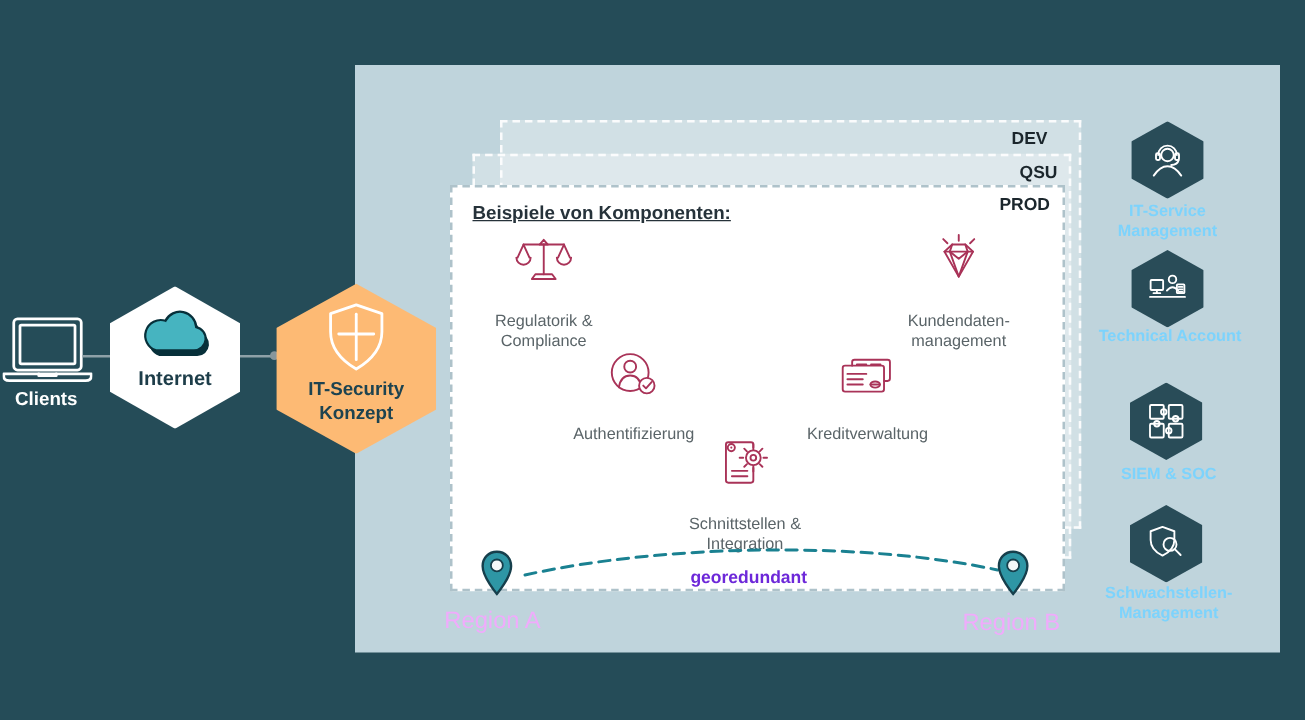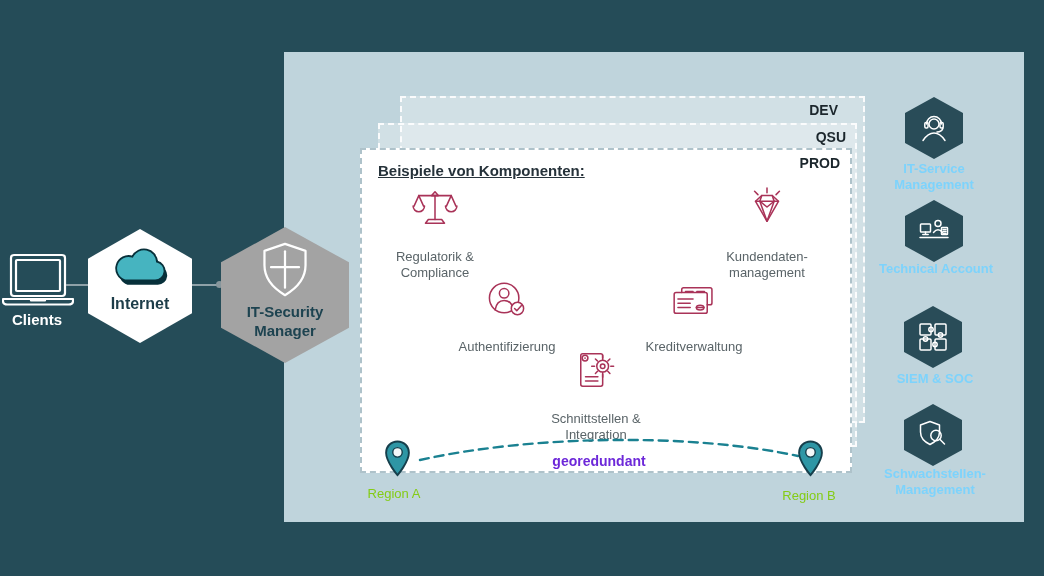--- a/index.html
+++ b/index.html
@@ -15,21 +15,21 @@
   .panel{
     left:284px;top:52px;width:740px;height:470px;
     background:#bfd4dc;
   }
   
   .hex{
     clip-path:polygon(50% 0%,100% 26%,100% 74%,50% 100%,0% 74%,0% 26%);
     display:flex;flex-direction:column;align-items:center;
   }
   .hex-internet{left:88px;top:229px;width:104px;height:114px;background:#ffffff;}
-  .hex-security{left:221px;top:227px;width:128px;height:136px;background:#a3a3a3;}
+  .hex-security{left:221px;top:227px;width:128px;height:136px;background:#fdba74;}
   .hex-small{width:58px;height:62px;background:#294c58;justify-content:center;}
   .internet-label{margin-top:4px;font-size:16px;font-weight:bold;color:#1d3d49;}
   .security-label{margin-top:4px;font-size:15px;font-weight:bold;color:#1d4350;text-align:center;line-height:19px;}
   .clients-label{font-size:15px;font-weight:bold;color:#ffffff;transform:translateX(-50%);}
   
   .conn{height:2px;background:#8fa1a8;}
   .conn-dot{width:7px;height:7px;border-radius:50%;background:#87969c;}
   
   .env-card{border:2px dashed rgba(255,255,255,0.9);background:rgba(255,255,255,0.28);box-sizing:border-box;}
   .env-card.prod{background:#ffffff;border:2px dashed #aec2ca;}
@@ -37,21 +37,21 @@
   .card-heading{font-size:15px;font-weight:bold;color:#26323a;text-decoration:underline;}
   
   .comp{position:absolute;width:170px;display:flex;flex-direction:column;align-items:center;transform:translateX(-50%);}
   .comp svg{flex:none;}
   .clabel{margin-top:21px;font-size:13px;line-height:16px;color:#5a6468;text-align:center;}
   .crim{stroke:#a93358;fill:none;stroke-width:1.6;stroke-linecap:round;stroke-linejoin:round;}
   .crim2{stroke:#a93358;fill:none;stroke-width:2;stroke-linecap:round;stroke-linejoin:round;}
   .wht{stroke:#ffffff;fill:none;stroke-width:1.5;stroke-linecap:round;stroke-linejoin:round;}
   
   .geo-label{font-size:14px;font-weight:bold;color:#6d28d9;transform:translateX(-50%);}
-  .region-label{font-size:13px;color:#84cc16;transform:translateX(-50%);}
+  .region-label{font-size:19px;color:#f0abfc;transform:translateX(-50%);}
   
   .sblabel{width:160px;text-align:center;font-weight:bold;font-size:13px;line-height:16px;color:#7dd3fc;transform:translateX(-50%);}
 </style>
 </head>
 <body>
 
 <div class="abs panel"></div>
 
 <svg class="abs" style="left:2px;top:253px;" width="72" height="56" viewBox="0 0 72 56">
   <g class="wht" style="stroke-width:2.2;">
@@ -78,21 +78,21 @@
 <div class="abs hex hex-security">
   <svg style="margin-top:15px;" width="50" height="56" viewBox="0 0 52 60">
     <g class="wht" style="stroke-width:2.4;">
       <path d="M26 2 L48 9.5 V25 Q48 44 26 57 Q4 44 4 25 V9.5 Z"></path>
       <path d="M26 10 V49"></path>
       <path d="M11 27 H41"></path>
     </g>
   </svg>
   <div class="security-label">
     <span style="display:block;">IT-Security</span>
-    <span style="display:block;">Manager</span>
+    <span style="display:block;">Konzept</span>
   </div>
 </div>
 
 <div class="abs env-card" style="left:400px;top:96px;width:465px;height:327px;z-index:1;">
   <div class="env-label" style="right:25px;top:4px;">DEV</div>
 </div>
 <div class="abs env-card" style="left:378px;top:123px;width:479px;height:324px;z-index:2;">
   <div class="env-label" style="right:9px;top:4px;">QSU</div>
 </div>
 

